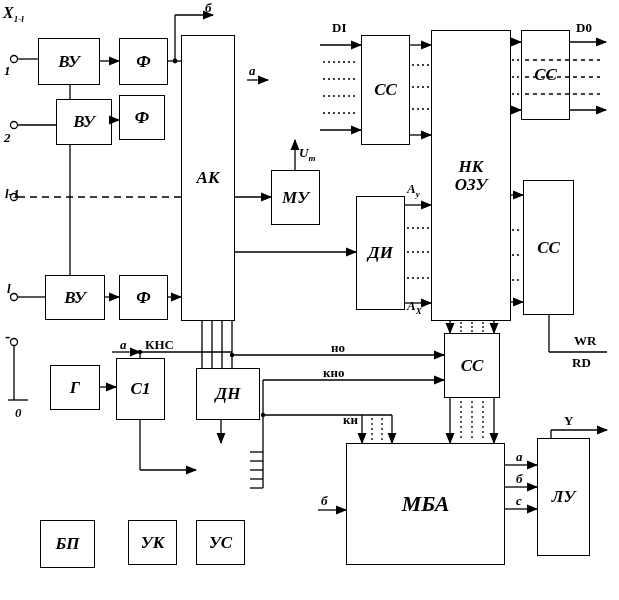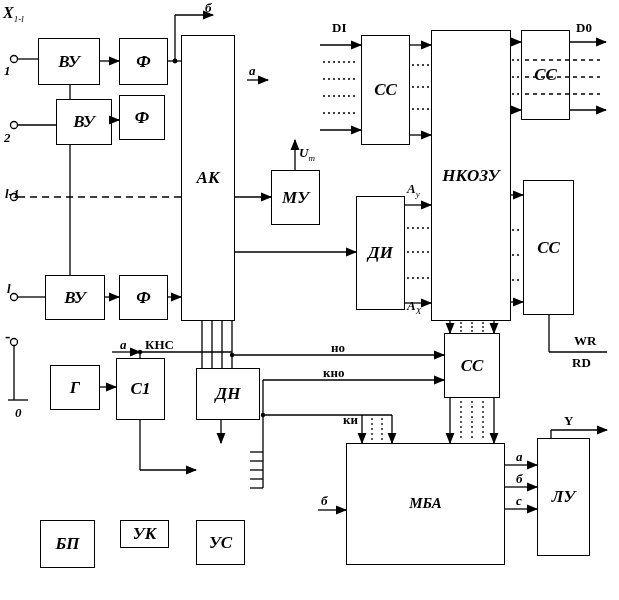--- a/index.html
+++ b/index.html
@@ -1,25 +1,25 @@
 <!DOCTYPE html>
 <html><head>
 <meta charset="utf-8">
 <style>
   html,body{margin:0;padding:0;background:#fff;}
   .stage{position:relative;width:619px;height:600px;background:#fff;
          font-family:"Liberation Serif", serif;overflow:hidden;}
   .blk{position:absolute;border:1.6px solid #000;background:#fff;box-sizing:border-box;
        display:flex;align-items:center;justify-content:center;z-index:1;}
   .blk .lbl{font-style:italic;font-weight:bold;font-size:17px;line-height:1.05;text-align:center;}
-  .blk.big .lbl{font-size:15px;}
+  .blk.big .lbl{font-size:22px;}
   svg.wires{position:absolute;left:0;top:0;z-index:2;}
   .sig{position:absolute;z-index:3;font-weight:bold;font-size:13px;white-space:nowrap;color:#000;}
   .it{font-style:italic;}
-  .sig sub{font-size:9px;font-weight:normal;}
+  .sig sub{font-size:9px;font-weight:bold;}
   .sig .sz16{font-size:16px;}
 </style>
 </head>
 <body>
 
 <div class="stage">
 
   <div class="blk" style="left:38px;top:38px;width:62px;height:47px">
       <span class="lbl">ВУ</span>
     </div>
@@ -31,21 +31,21 @@
     </div>
   <div class="blk" style="left:119px;top:95px;width:46px;height:45px">
       <span class="lbl">Ф</span>
     </div>
   <div class="blk" style="left:181px;top:35px;width:54px;height:286px">
       <span class="lbl">АК</span>
     </div>
   <div class="blk" style="left:361px;top:35px;width:49px;height:110px">
       <span class="lbl">СС</span>
     </div>
-  <div class="blk" style="left:431px;top:30px;width:80px;height:291px;flex-direction:row">
+  <div class="blk" style="left:431px;top:30px;width:80px;height:291px;flex-direction:column">
       <span class="lbl">НК</span>
       <span class="lbl">ОЗУ</span>
   </div>
   <div class="blk" style="left:521px;top:30px;width:49px;height:90px">
       <span class="lbl">СС</span>
     </div>
   <div class="blk" style="left:271px;top:170px;width:49px;height:55px">
       <span class="lbl">МУ</span>
     </div>
   <div class="blk" style="left:356px;top:196px;width:49px;height:114px">
@@ -74,21 +74,21 @@
     </div>
   <div class="blk big" style="left:346px;top:443px;width:159px;height:122px">
       <span class="lbl">МБА</span>
     </div>
   <div class="blk" style="left:537px;top:438px;width:53px;height:118px">
       <span class="lbl">ЛУ</span>
     </div>
   <div class="blk" style="left:40px;top:520px;width:55px;height:48px">
       <span class="lbl">БП</span>
     </div>
-  <div class="blk" style="left:120px;top:520px;width:49px;height:28px">
+  <div class="blk" style="left:128px;top:520px;width:49px;height:45px">
       <span class="lbl">УК</span>
     </div>
   <div class="blk" style="left:196px;top:520px;width:49px;height:45px">
       <span class="lbl">УС</span>
     </div>
 
   <svg class="wires" width="619" height="600" viewBox="0 0 619 600">
     <defs>
       <marker id="arr" viewBox="0 0 10 8" refX="9" refY="4" markerWidth="9" markerHeight="7" orient="auto-start-reverse">
         <path d="M0,0 L10,4 L0,8 z" fill="#000"></path>

